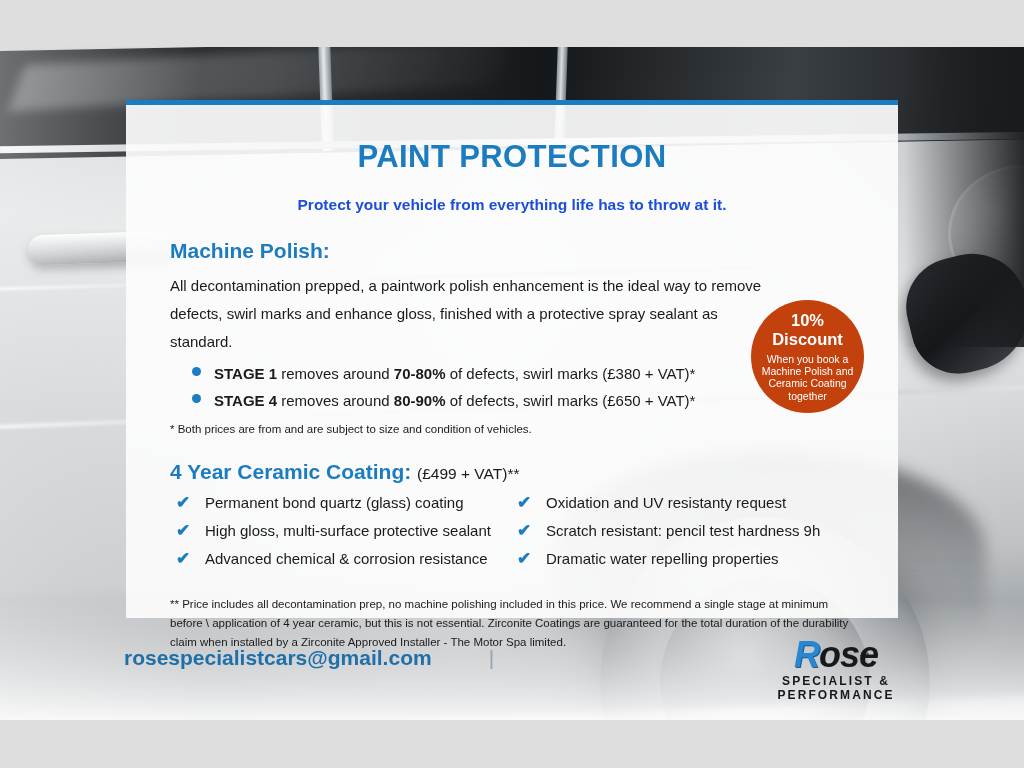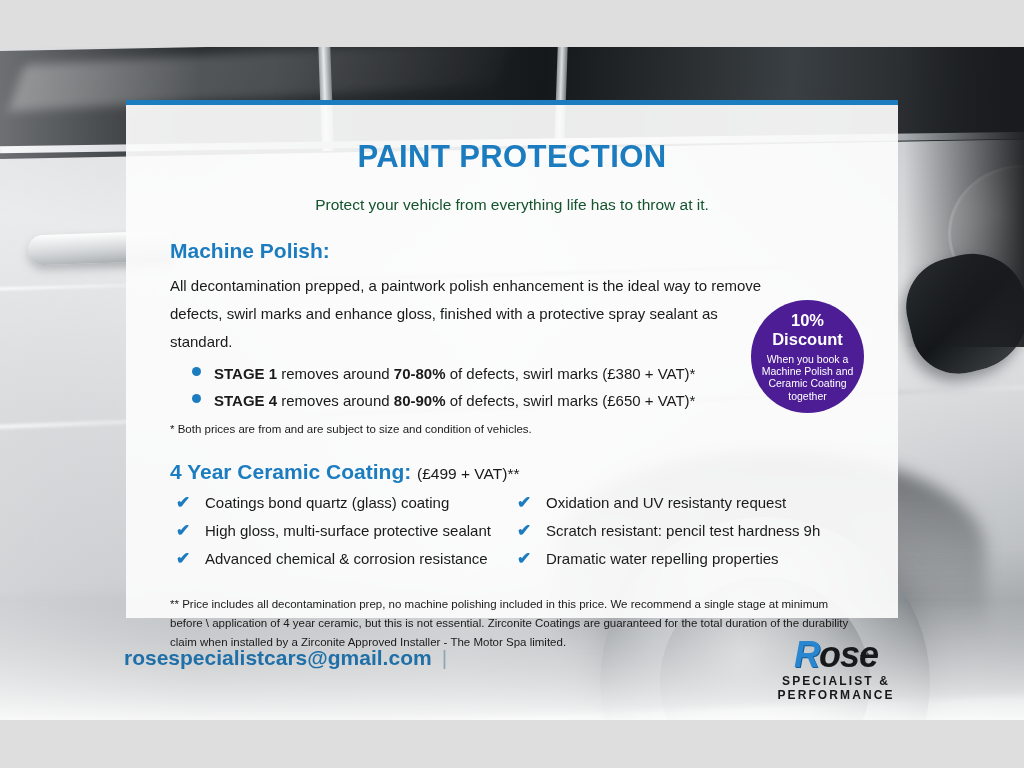--- a/index.html
+++ b/index.html
@@ -200,23 +200,23 @@
   .title {
     text-align: center;
     color: #1c7cc0;
     font-size: 31px;
     font-weight: bold;
     letter-spacing: 0.4px;
     margin-top: 34px;
   }
   .subtitle {
     text-align: center;
-    color: #14532d;
+    color: #1d4ed8;
     font-size: 15.5px;
-    font-weight: normal;
+    font-weight: bold;
     margin-top: 21px;
   }
 
   .section-head {
     color: #1c7cc0;
     font-size: 21px;
     font-weight: bold;
     margin-top: 25px;
     margin-left: 4px;
   }
@@ -294,21 +294,21 @@
   }
 
   
   #badge {
     position: absolute;
     left: 751px;
     top: 300px;
     width: 113px;
     height: 113px;
     border-radius: 50%;
-    background: #4c1d95;
+    background: #c2410c;
     color: #ffffff;
     text-align: center;
     z-index: 30;
     display: flex;
     flex-direction: column;
     align-items: center;
     justify-content: center;
     line-height: 1.18;
   }
   #badge .badge-big {
@@ -332,20 +332,21 @@
   }
   #contact {
     position: absolute;
     left: 124px;
     top: 28px;
     color: #1f6fa8;
     font-size: 21px;
     font-weight: bold;
     display: flex;
     align-items: center;
+    gap: 47px;
   }
   #contact .sep {
     color: #8fa6b6;
     font-weight: normal;
     margin: 0 10px;
   }
 
   #logo {
     position: absolute;
     left: 762px;
@@ -439,21 +440,21 @@
 
     <div class="section-head">
       <span>4 Year Ceramic Coating:</span>
       <span class="price">(£499 + VAT)**</span>
     </div>
 
     <div class="checks">
       <div class="check-col">
         <div class="check-row">
           <span class="tick">✔</span>
-          <span>Coatings bond quartz (glass) coating</span>
+          <span>Permanent bond quartz (glass) coating</span>
         </div>
         <div class="check-row">
           <span class="tick">✔</span>
           <span>High gloss, multi-surface protective sealant</span>
         </div>
         <div class="check-row">
           <span class="tick">✔</span>
           <span>Advanced chemical &amp; corrosion resistance</span>
         </div>
       </div>

